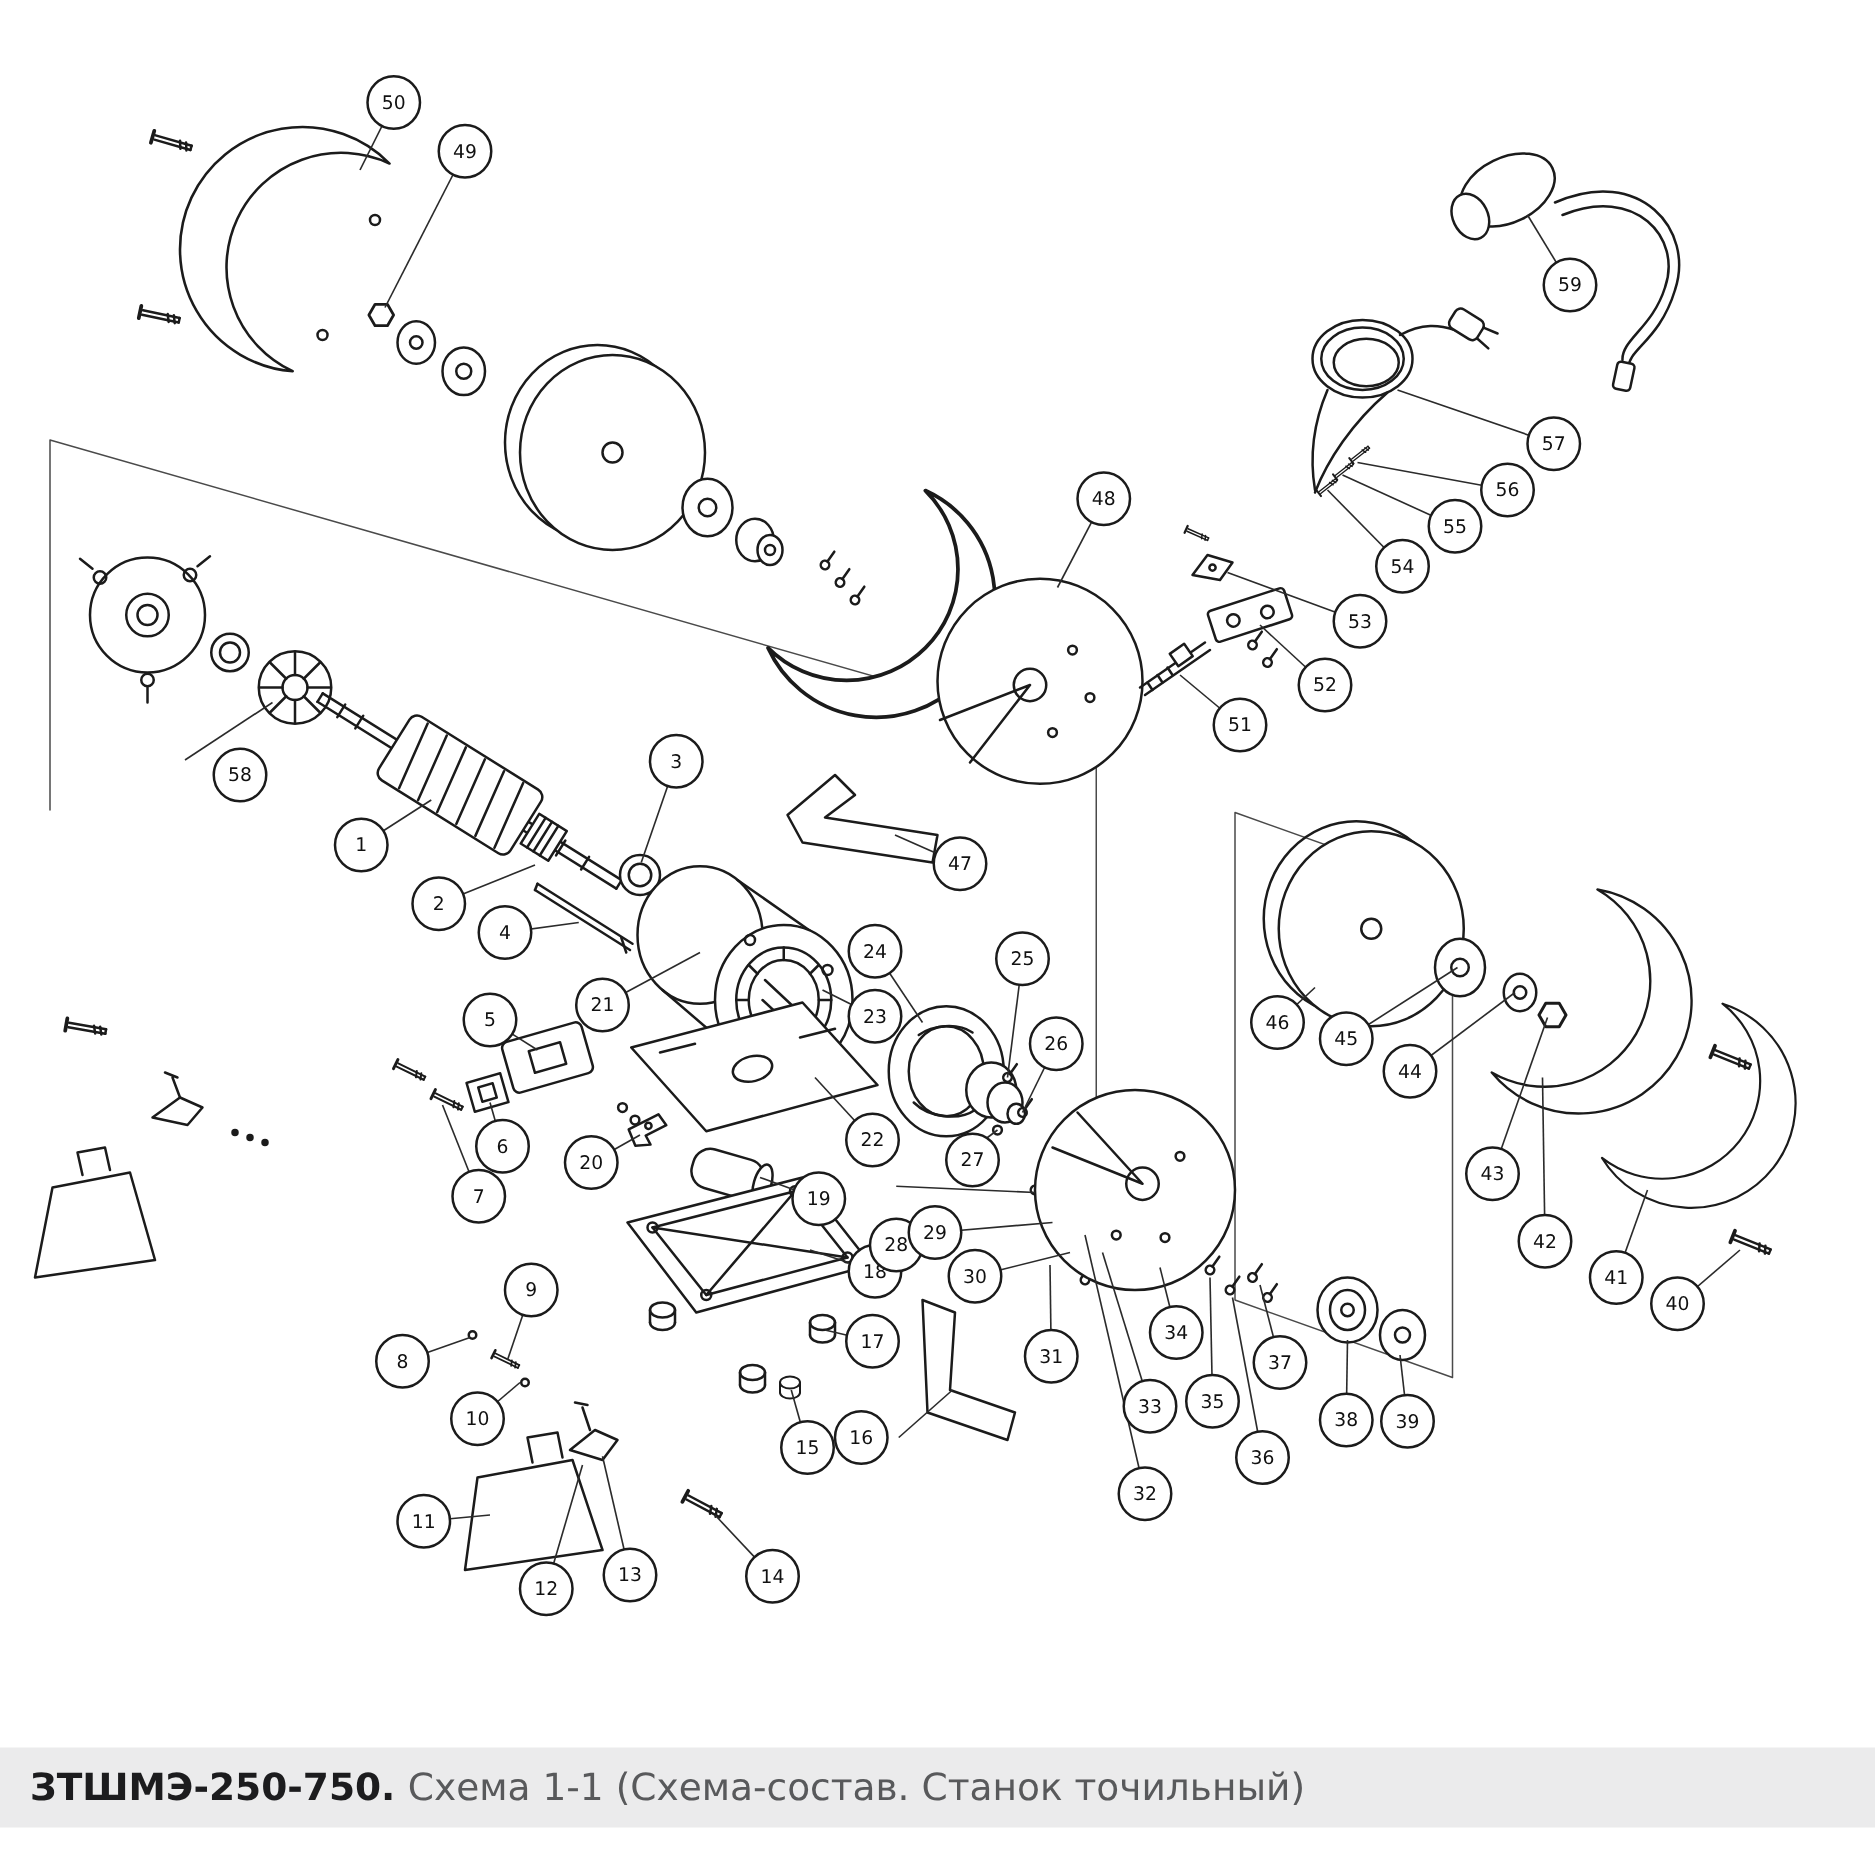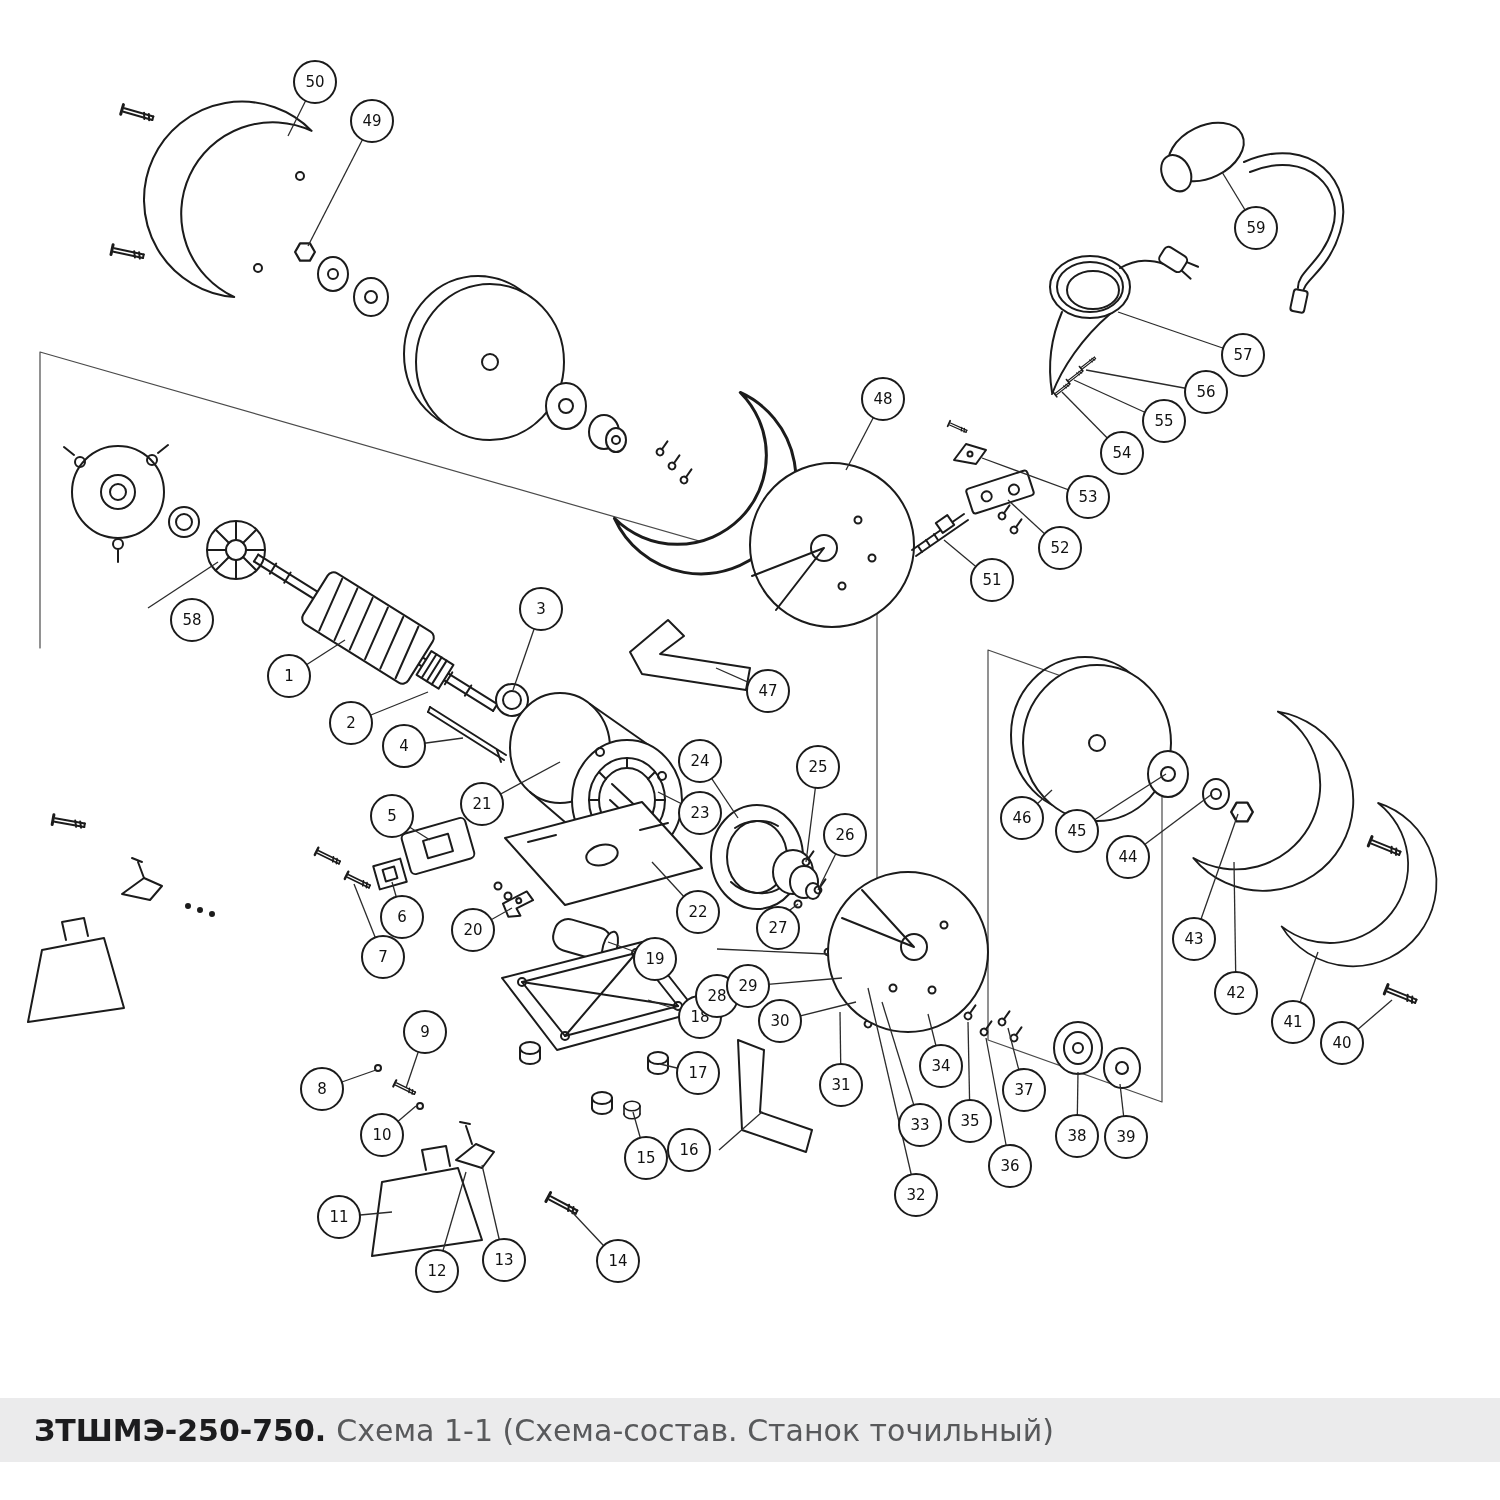--- a/index.html
+++ b/index.html
@@ -15,21 +15,21 @@
   }
   .footer{
     position:absolute;left:0;top:1398px;width:1500px;height:64px;background:#ebebec;
     display:flex;align-items:center;
   }
   .logo{
     margin-left:30px;width:218px;height:64px;background:#76777a;color:#fff;
     display:flex;align-items:center;justify-content:center;gap:10px;
     font-weight:bold;font-style:italic;font-size:36px;letter-spacing:1px;
   }
-  .caption{margin-left:34px;font-size:30px;color:#58595b;white-space:nowrap}
+  .caption{margin-left:24px;font-size:30px;color:#58595b;white-space:nowrap}
   .caption .model{font-weight:bold;color:#1c1c1e;margin-right:10px}
 </style>
 </head>
 <body>
 
 <div id="stage">
 
   <svg id="art" width="1500" height="1500" viewBox="0 0 1500 1500" xmlns="http://www.w3.org/2000/svg">
     <defs>
       <path id="crescent" d="M -32,-89 A 95,95 0 1 1 -32,89 A 89,89 0 0 0 -32,-89 Z"></path>

